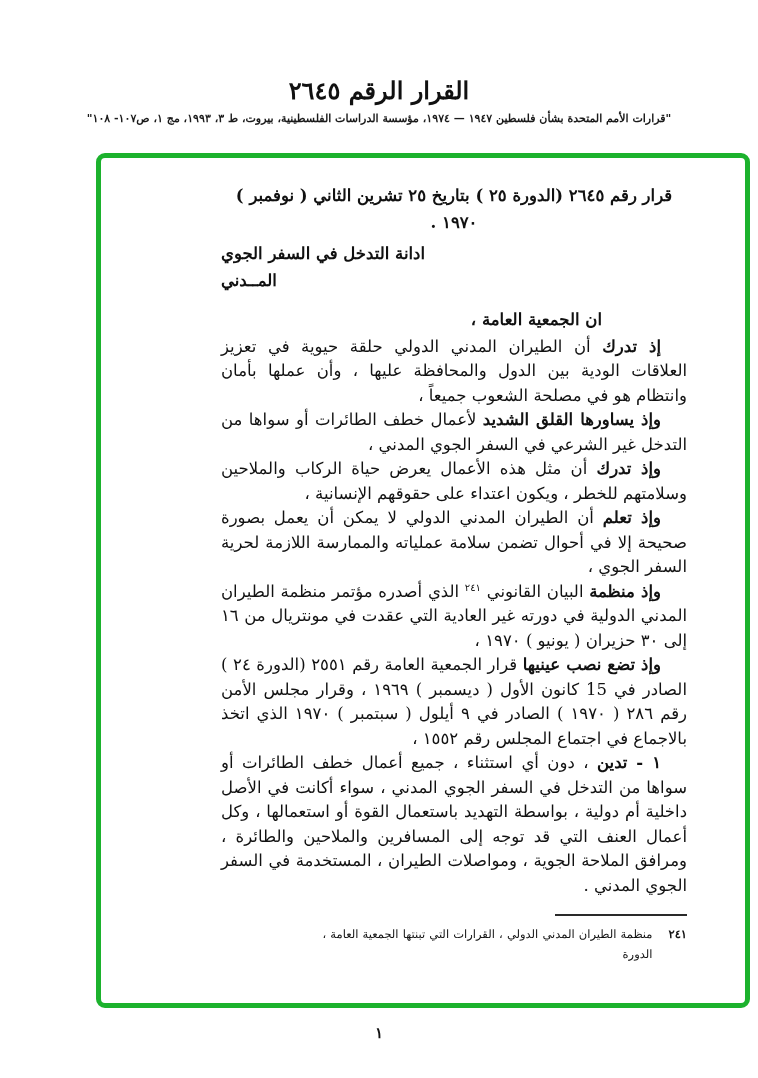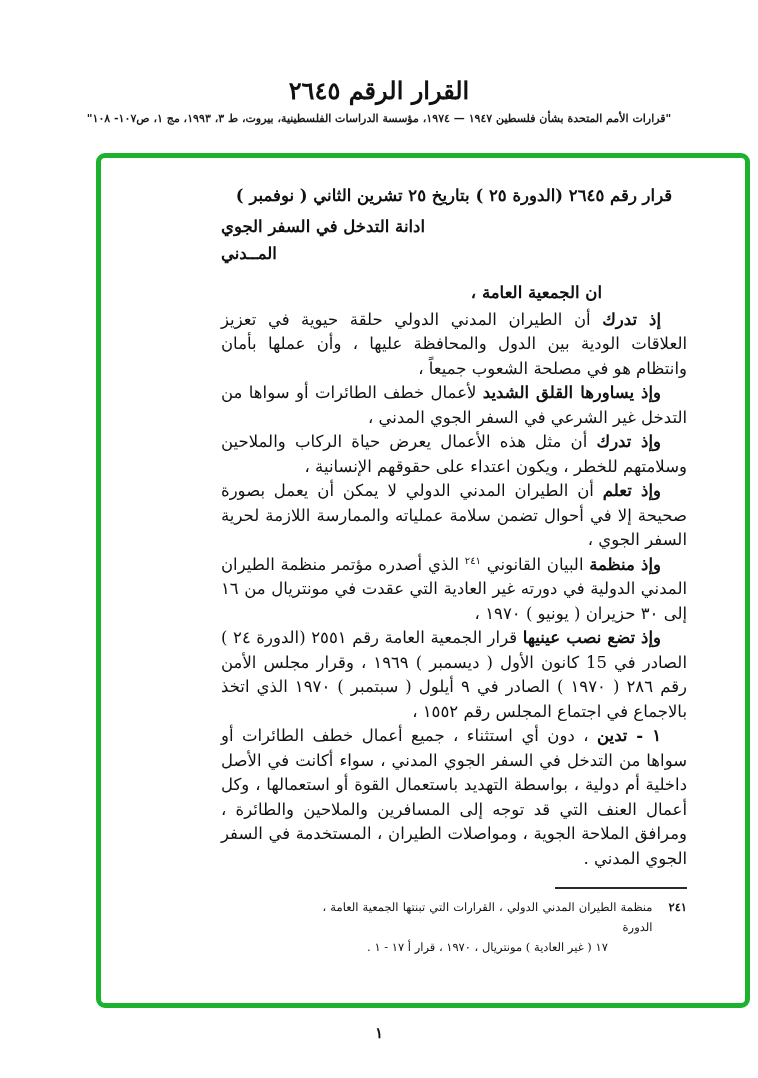--- a/index.html
+++ b/index.html
@@ -45,20 +45,21 @@
   <div class="doc-header">
     <div class="doc-title">القرار الرقم ٢٦٤٥</div>
     <div class="doc-source">"قرارات الأمم المتحدة بشأن فلسطين ١٩٤٧ — ١٩٧٤، مؤسسة الدراسات الفلسطينية، بيروت، ط ٣، ١٩٩٣، مج ١، ص١٠٧- ١٠٨"</div>
   </div>
 
   <div class="frame" style="border-color: rgb(28, 178, 45);">
     <div class="content">
 
       <div class="res-heading">
         <div>قرار رقم ٢٦٤٥ (الدورة ٢٥ ) بتاريخ ٢٥ تشرين الثاني ( نوفمبر )</div>
+        <div>١٩٧٠ .</div>
       </div>
 
       <div class="subject">
         <div>ادانة التدخل في السفر الجوي</div>
         <div>المــدني</div>
       </div>
 
       <p class="opening">ان الجمعية العامة ،</p>
 
       <p class="para"><b class="lead">إذ تدرك</b> <span>أن الطيران المدني الدولي حلقة حيوية في تعزيز العلاقات الودية بين الدول والمحافظة عليها ، وأن عملها بأمان وانتظام هو في مصلحة الشعوب جميعاً ،</span></p>
@@ -74,21 +75,20 @@
       <p class="para"><b class="lead">وإذ تضع نصب عينيها</b> <span>قرار الجمعية العامة رقم ٢٥٥١ (الدورة ٢٤ ) الصادر في 15 كانون الأول ( ديسمبر ) ١٩٦٩ ، وقرار مجلس الأمن رقم ٢٨٦ ( ١٩٧٠ ) الصادر في ٩ أيلول ( سبتمبر ) ١٩٧٠ الذي اتخذ بالاجماع في اجتماع المجلس رقم ١٥٥٢ ،</span></p>
 
       <p class="para"><b class="lead">١ - تدين</b> <span>، دون أي استثناء ، جميع أعمال خطف الطائرات أو سواها من التدخل في السفر الجوي المدني ، سواء أكانت في الأصل داخلية أم دولية ، بواسطة التهديد باستعمال القوة أو استعمالها ، وكل أعمال العنف التي قد توجه إلى المسافرين والملاحين والطائرة ، ومرافق الملاحة الجوية ، ومواصلات الطيران ، المستخدمة في السفر الجوي المدني .</span></p>
 
       <div class="fn-rule"></div>
 
       <div class="footnote">
         <span class="fn-num">٢٤١</span>
         <div class="fn-lines">
           <div>منظمة الطيران المدني الدولي ، القرارات التي تبنتها الجمعية العامة ، الدورة</div>
-          <div class="fn-line2">١٧ ( غير العادية ) مونتريال ، ١٩٧٠ ، قرار أ ١٧ - ١ .</div>
         </div>
       </div>
 
     </div>
   </div>
 
   <div class="page-number">١</div>
 
 </div>
 

